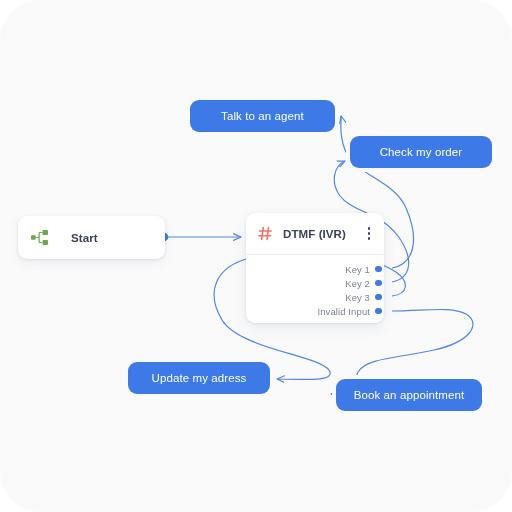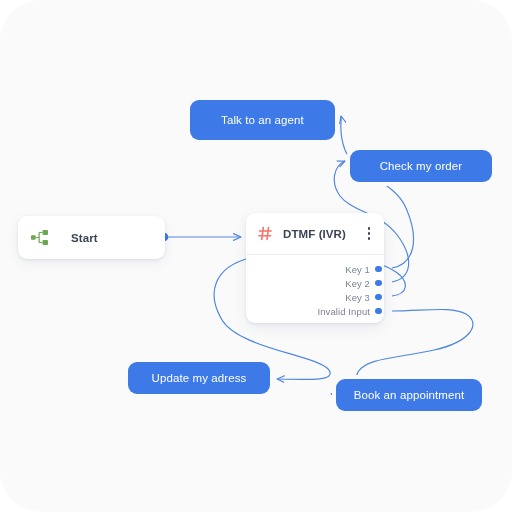--- a/index.html
+++ b/index.html
@@ -42,22 +42,22 @@
     color: #ffffff;
     border-radius: 9px;
     font-size: 11.5px;
     font-weight: 500;
     letter-spacing: 0.1px;
     box-shadow: 0 0 0 4px #fafafa, 0 1px 3px rgba(40,60,110,0.13);
     box-sizing: border-box;
     white-space: nowrap;
   }
 
-  #btn-talk        { left: 190px; top: 100px; width: 145px; height: 40px; }
-  #btn-order       { left: 350px; top: 150px; width: 142px; height: 32px; }
+  #btn-talk        { left: 190px; top: 100px; width: 145px; height: 32px; }
+  #btn-order       { left: 350px; top: 136px; width: 142px; height: 32px; }
   #btn-address     { left: 128px; top: 362px; width: 142px; height: 32px; }
   #btn-appointment { left: 336px; top: 379px; width: 146px; height: 32px; }
 
   
   #node-start {
     position: absolute;
     left: 18px;
     top: 216px;
     width: 147px;
     height: 43px;

